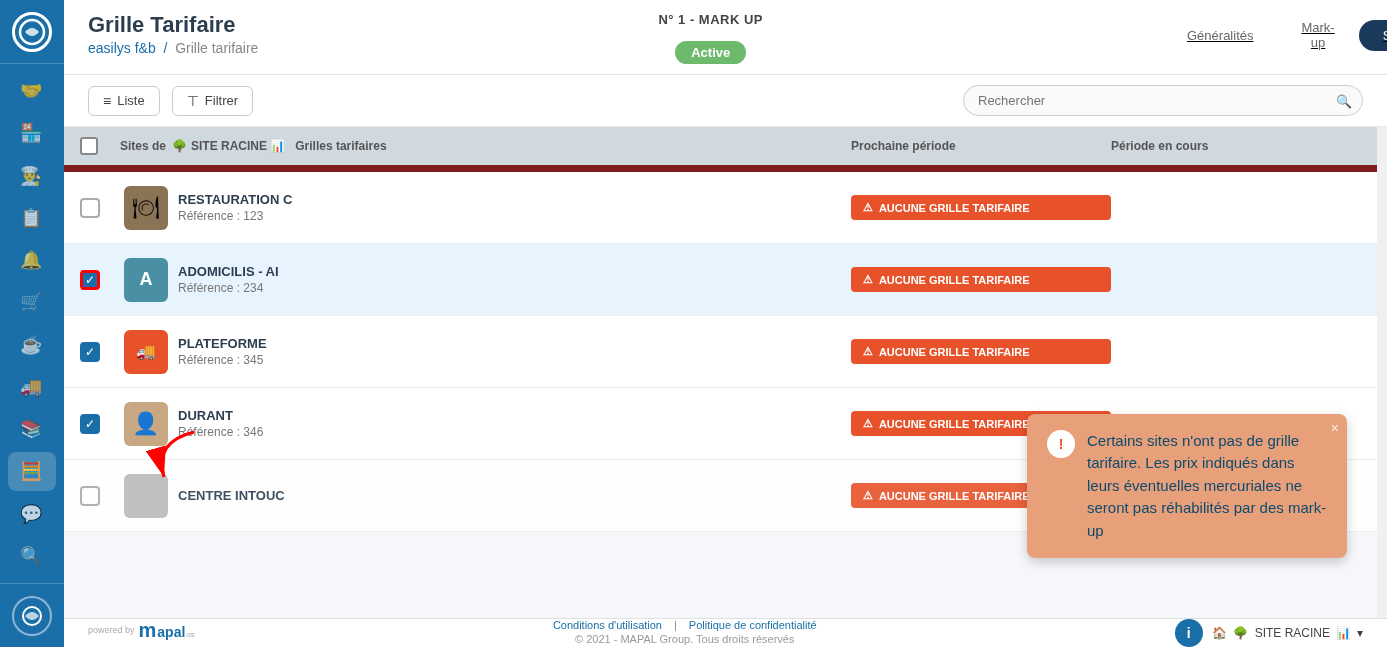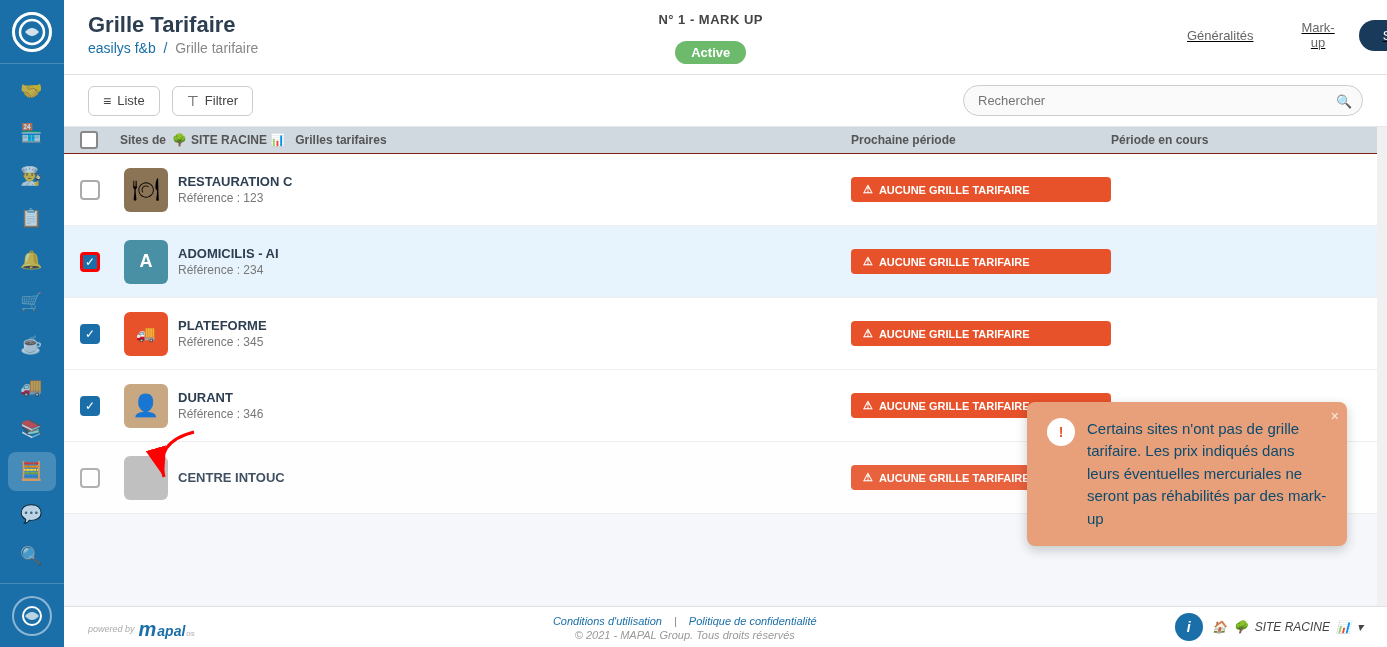--- a/index.html
+++ b/index.html
@@ -217,23 +217,23 @@
       overflow: hidden;
       display: flex;
       flex-direction: column;
       position: relative;
     }
 
     .table-header {
       display: grid;
       grid-template-columns: 40px 1fr 260px 260px;
       background: #d0d8e0;
-      padding: 4px 16px;
-      align-items: center;
-      border-bottom: 1px solid #7f1d1d;
+      padding: 10px 16px;
+      align-items: center;
+      border-bottom: 7px solid #7f1d1d;
     }
     .table-header-cell {
       font-size: 12px;
       font-weight: 600;
       color: #555;
     }
     .table-header-cell.sites-col {
       display: flex;
       align-items: center;
       gap: 6px;
@@ -379,27 +379,26 @@
       position: absolute;
       left: 70px;
       top: 295px;
       pointer-events: none;
     }
 
     
     .footer {
       background: white;
       border-top: 1px solid #e0e0e0;
-      padding: 6px 24px;
-      display: flex;
-      align-items: flex-end;
+      padding: 0 24px;
+      display: flex;
+      align-items: flex-start;
       justify-content: space-between;
       font-size: 11px;
       color: #888;
-      font-style: italic;
     }
     .footer-left {
       display: flex;
       align-items: center;
       gap: 6px;
     }
     .footer-center {
       text-align: center;
     }
     .footer-links {

